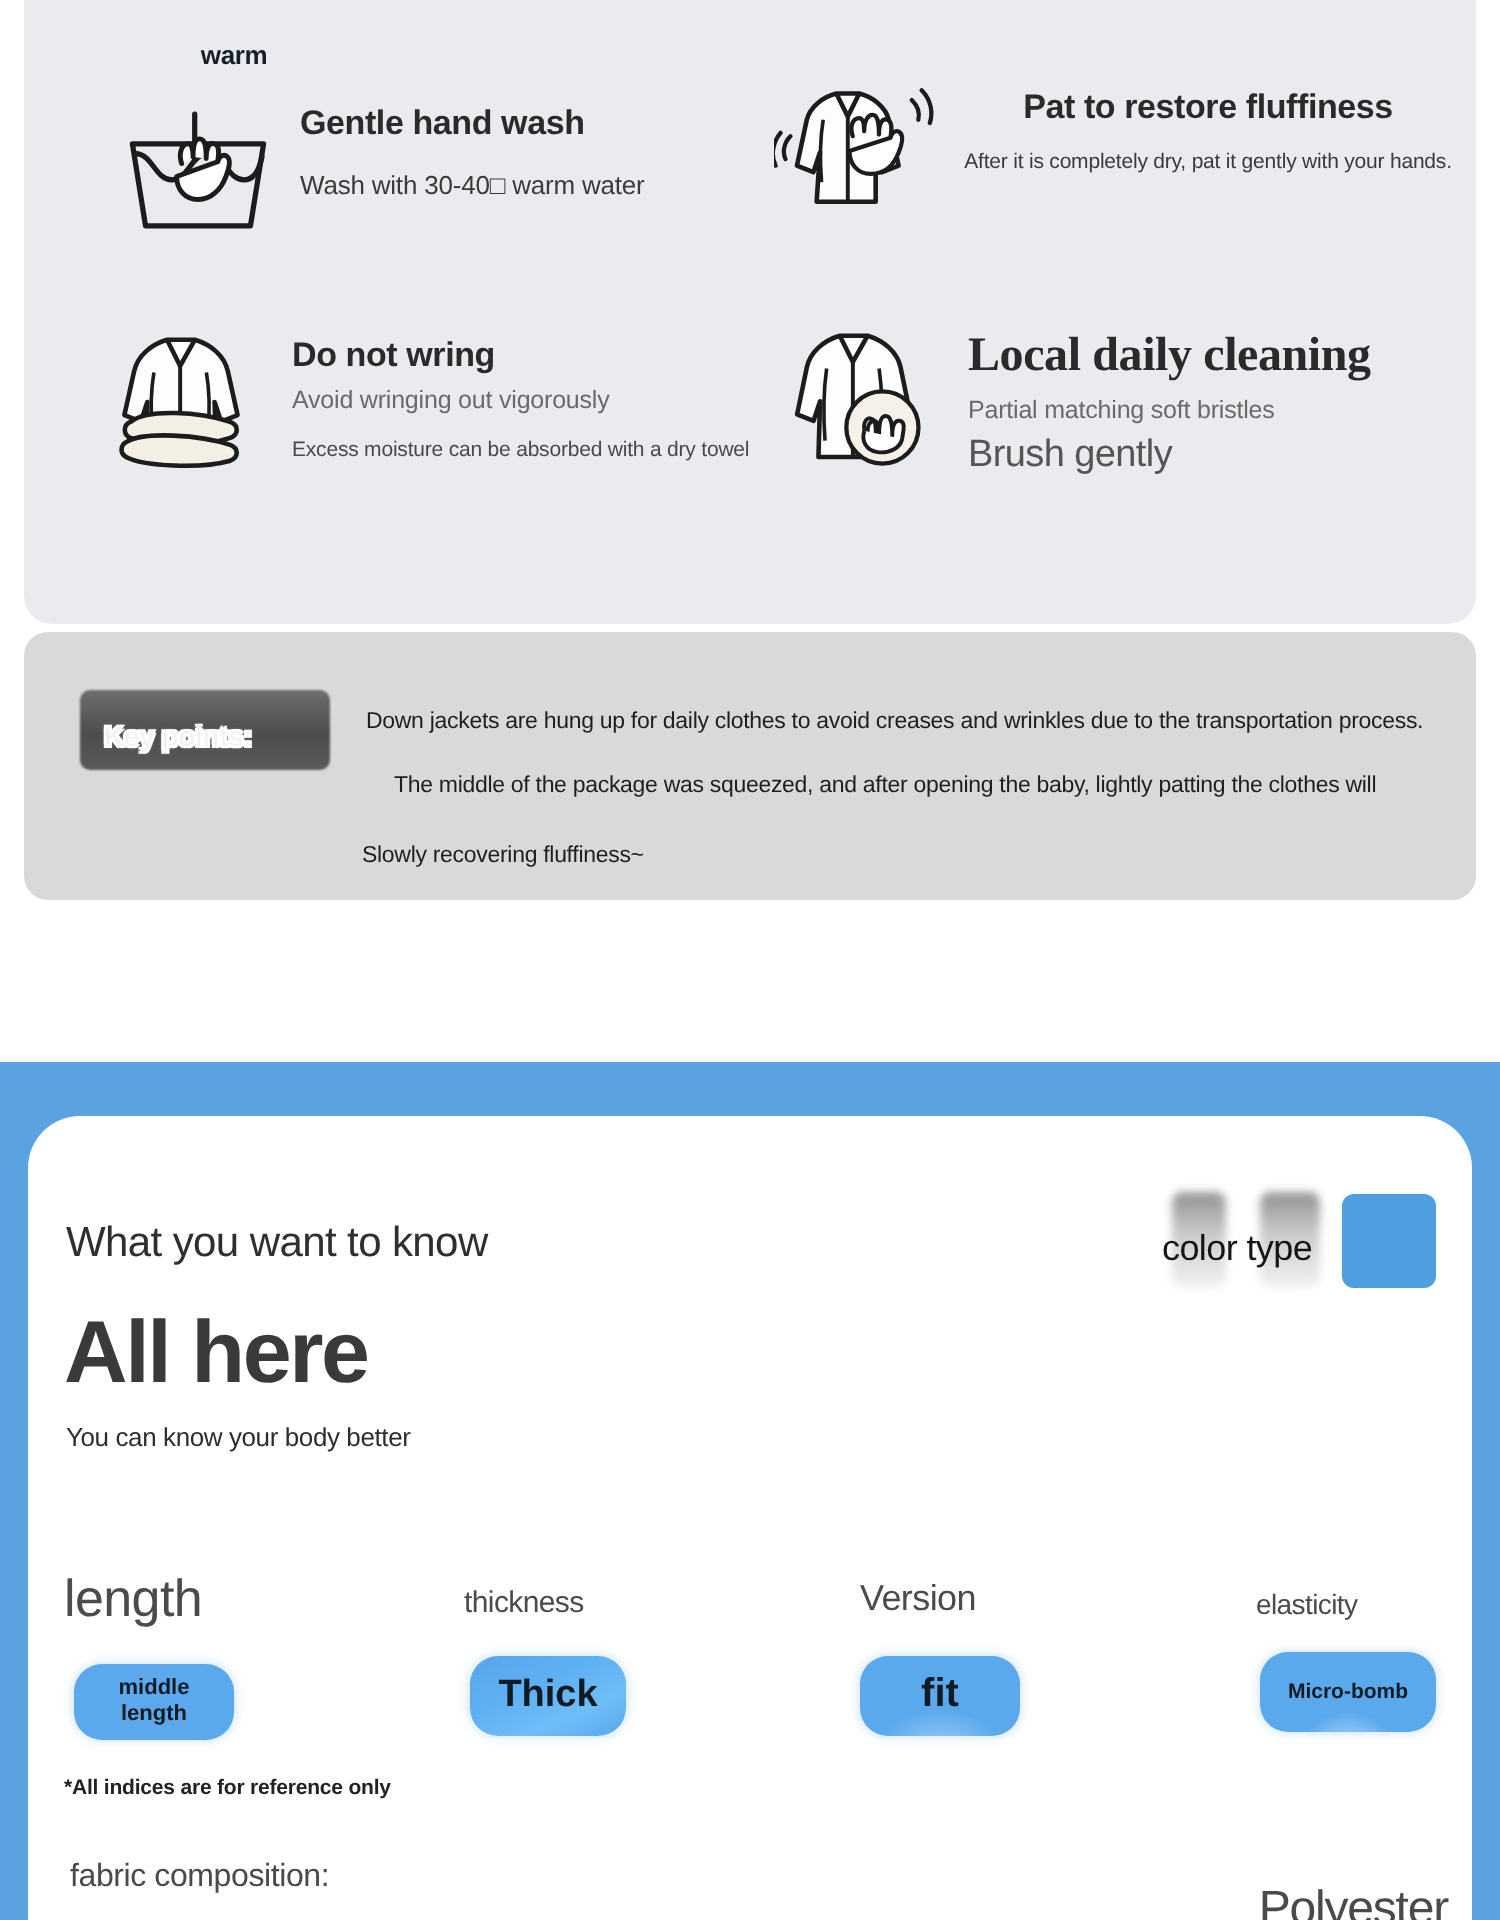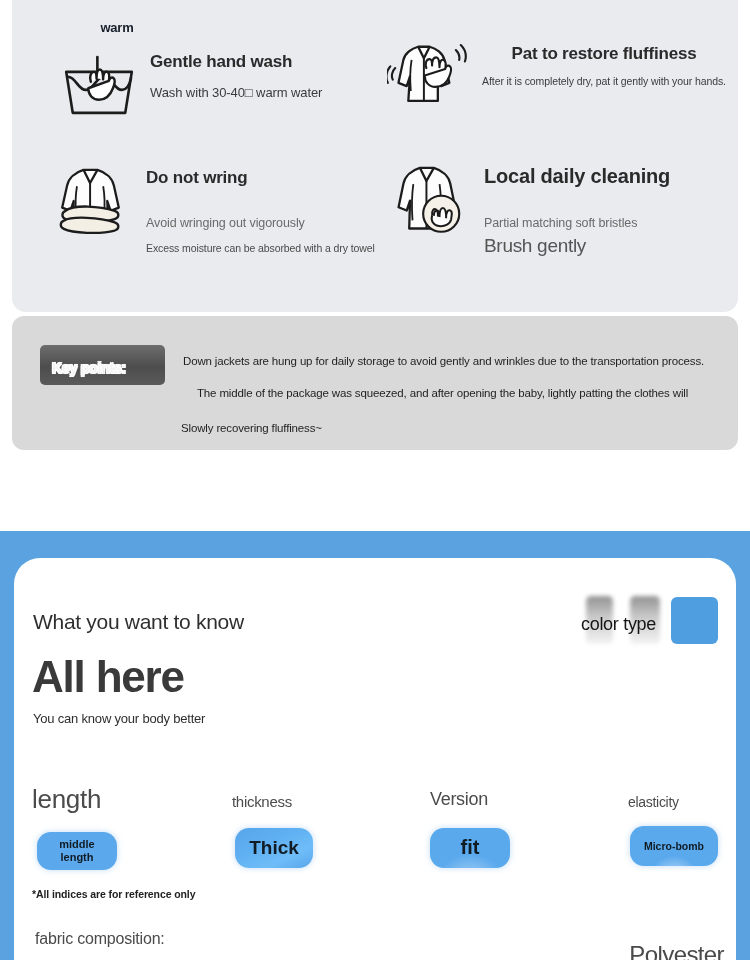--- a/index.html
+++ b/index.html
@@ -72,33 +72,33 @@
     letter-spacing: -0.1px;
   }
   .care-sub.small {
     font-size: 10.5px;
     color: #4a4a4a;
     margin-top: 9px;
   }
   .care-sub.gray {
     color: #6a6a6a;
     font-size: 12.5px;
-    margin-top: 27px;
+    margin-top: 4px;
   }
   .care-big {
     font-size: 19px;
     color: #555;
     margin-top: 3px;
     letter-spacing: -0.3px;
   }
   .c2 .care-text { padding-top: 12px; text-align: center; width: 250px; }
   .c2 .care-title { text-align: center; }
   .c2 .care-sub { font-size: 10.5px; margin-top: 10px; line-height: 1.45; }
   .c4 .care-text { padding-top: 6px; }
-  .c4 .care-title { font-size: 20px; }
+  .c4 .care-title { font-size: 24px; font-family: Liberation Serif, serif; }
 
   
   .keypoints-panel {
     position: absolute;
     left: 12px;
     top: 316px;
     width: 726px;
     height: 134px;
     background: #d9d9d9;
     border-radius: 12px;
@@ -427,21 +427,21 @@
           <div class="care-big">Brush gently</div>
         </div>
       </div>
 
     </div>
   </div>
 
   <div class="keypoints-panel"></div>
   <div class="kp-badge"></div>
   <div class="kp-badge-text">Key points:</div>
-  <div class="kp-line l1">Down jackets are hung up for daily storage to avoid gently and wrinkles due to the transportation process.</div>
+  <div class="kp-line l1">Down jackets are hung up for daily clothes to avoid creases and wrinkles due to the transportation process.</div>
   <div class="kp-line l2">The middle of the package was squeezed, and after opening the baby, lightly patting the clothes will</div>
   <div class="kp-line l3">Slowly recovering fluffiness~</div>
 
   <div class="blue-section"></div>
   <div class="white-card"></div>
 
   <div class="know-title">What you want to know</div>
   <div class="all-here">All here</div>
   <div class="body-better">You can know your body better</div>
 

